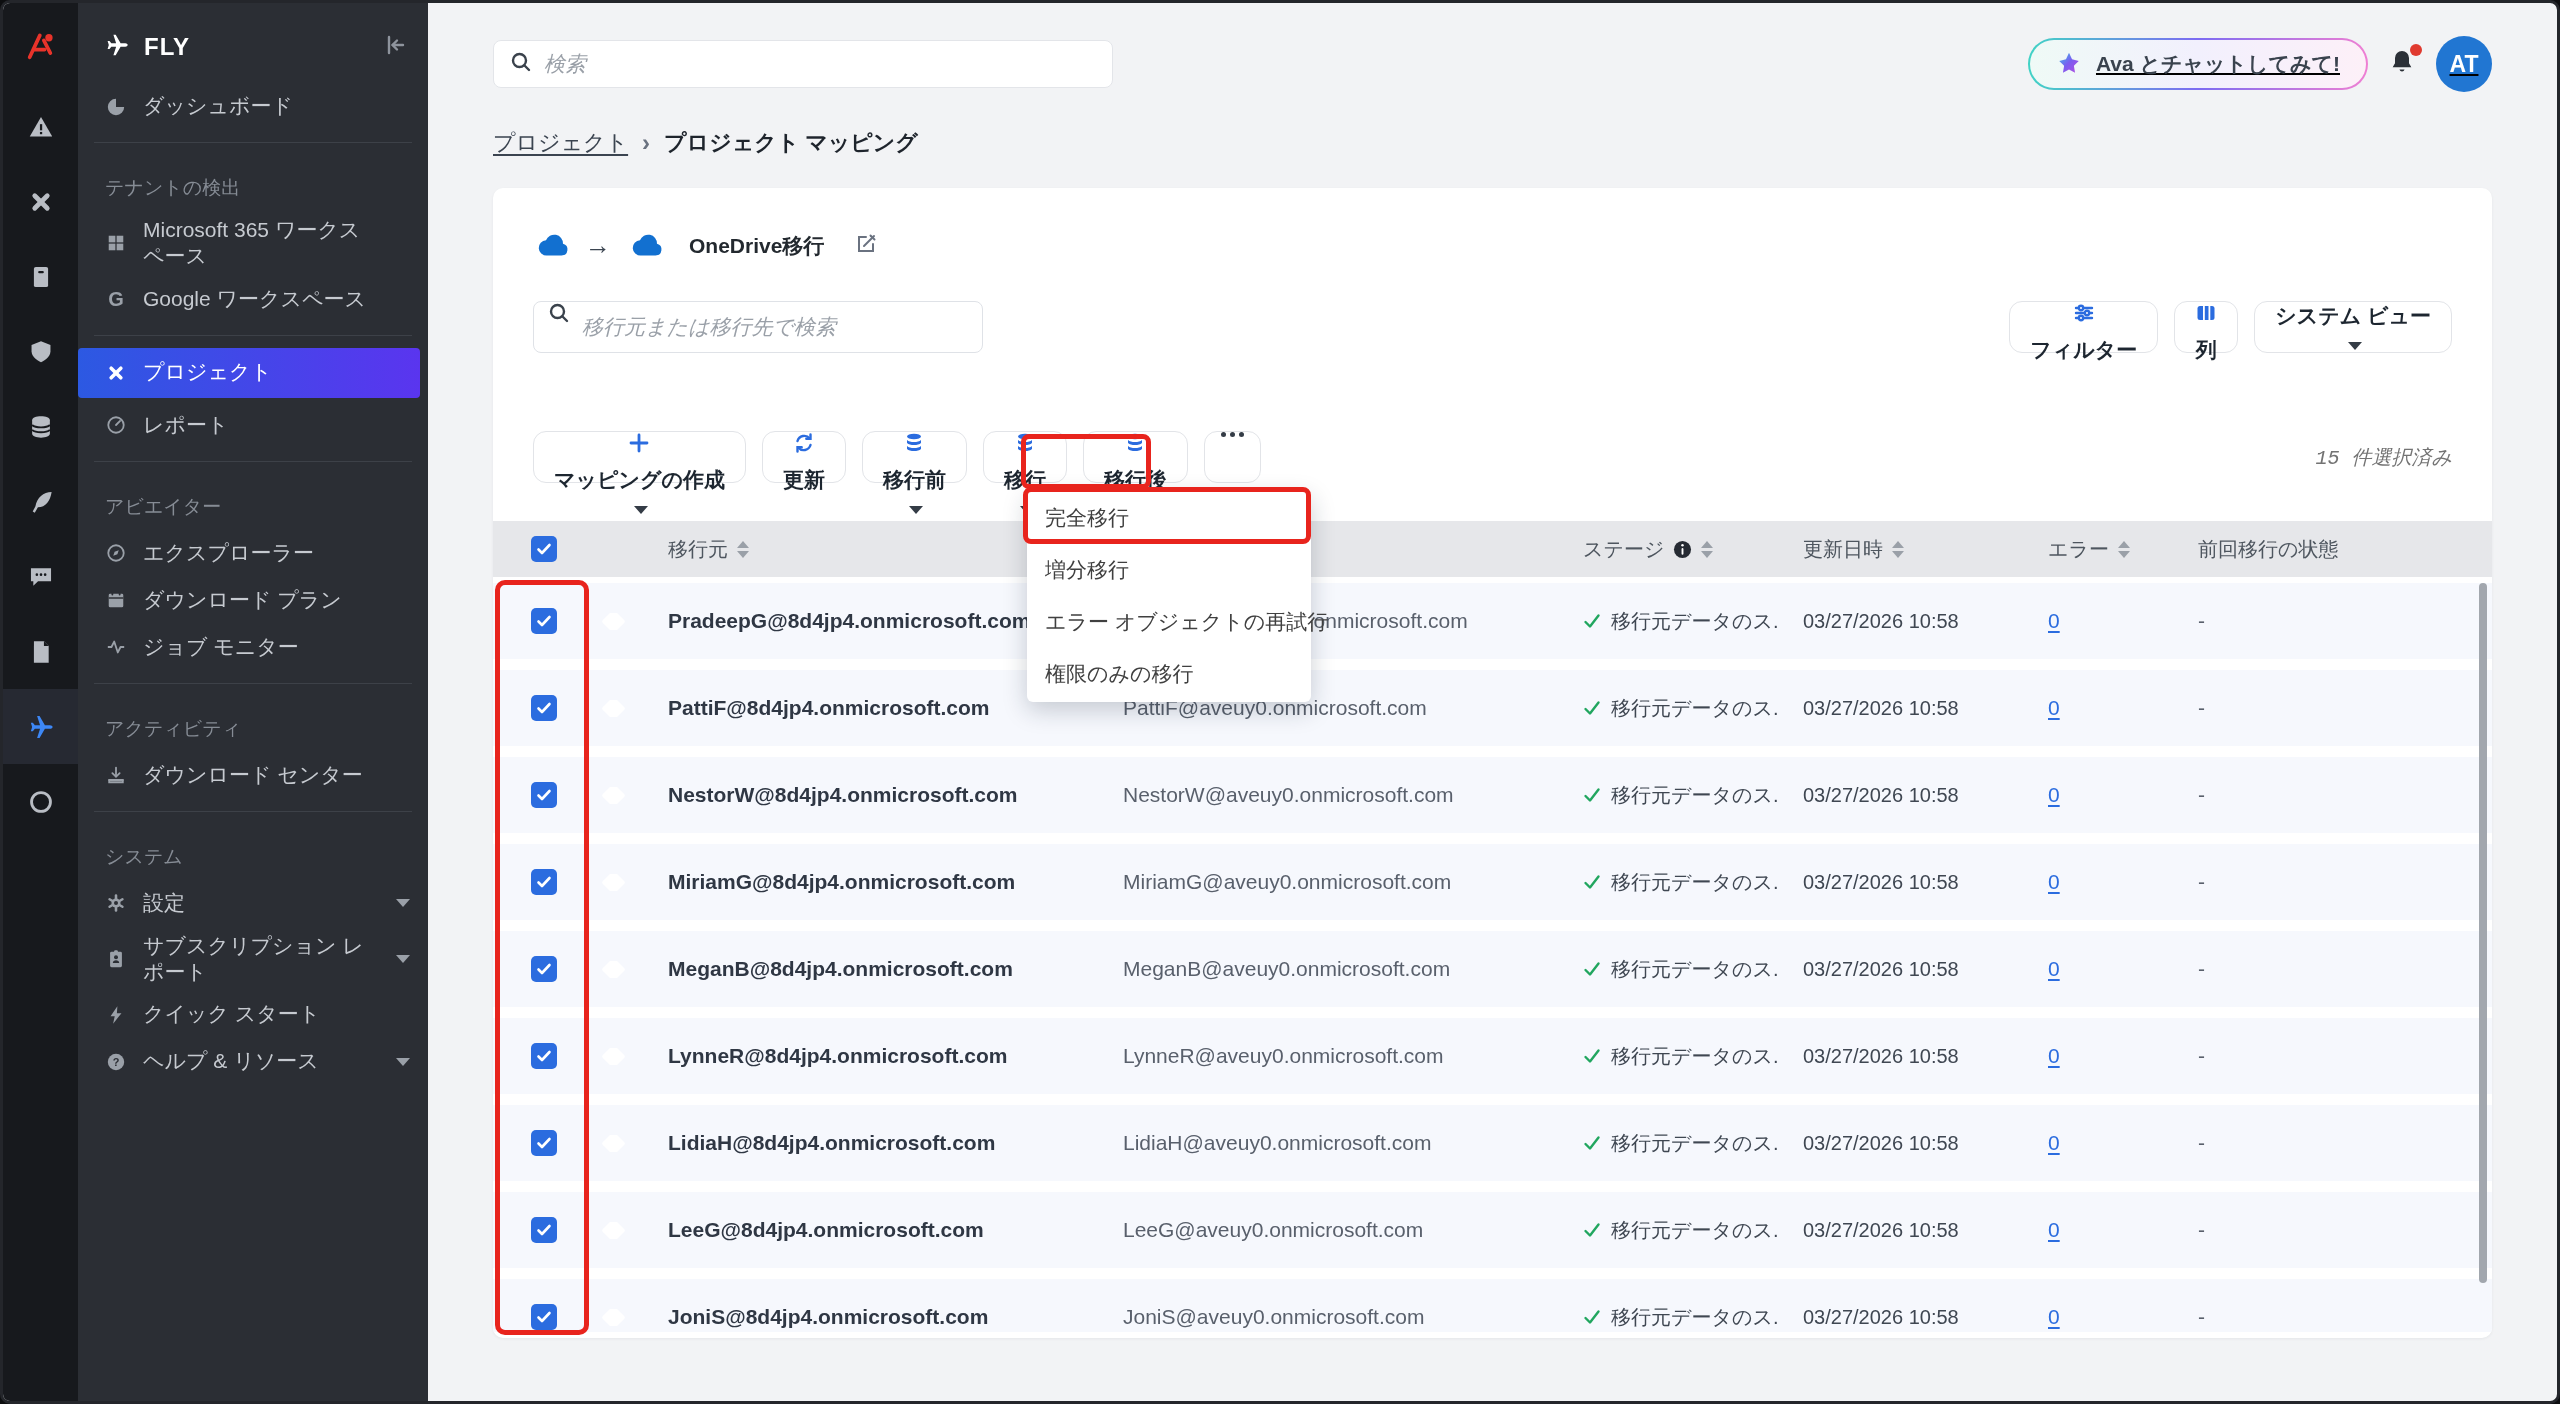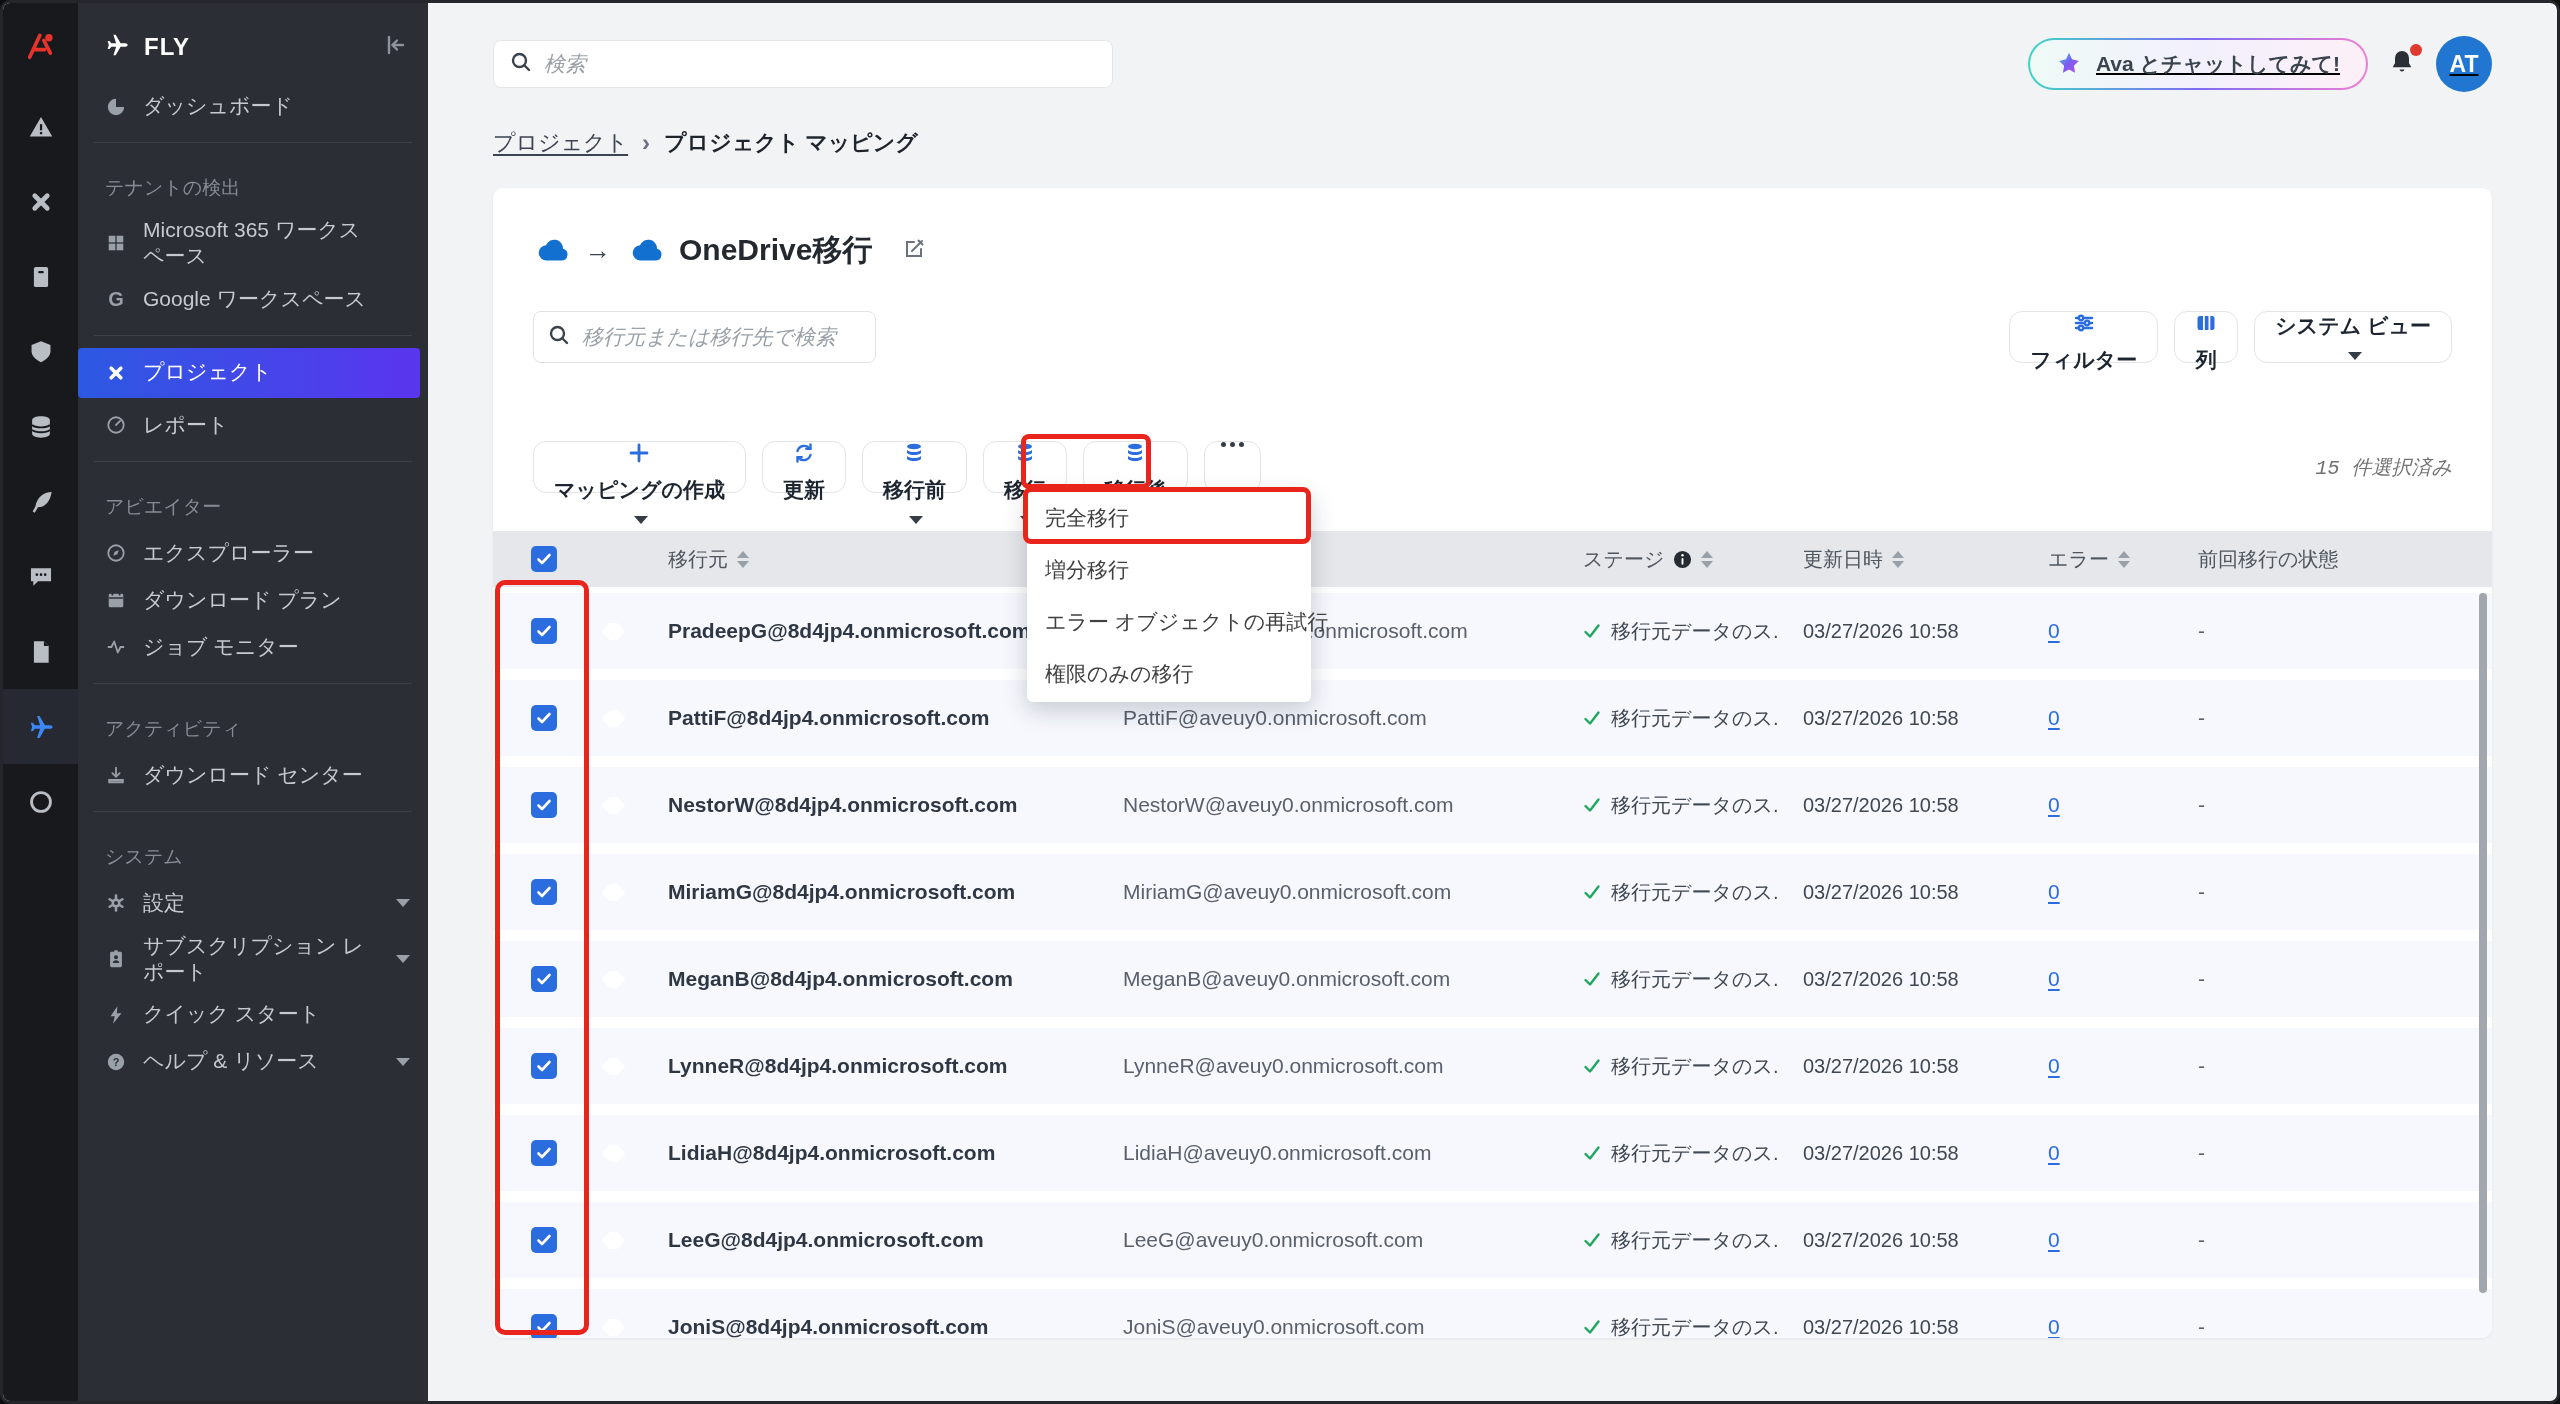--- a/index.html
+++ b/index.html
@@ -58,27 +58,27 @@
   .breadcrumb .parent { color:#3b4450; text-decoration:underline; text-underline-offset:4px; cursor:pointer; }
   .breadcrumb .sep { color:#6a7280; font-size:24px; font-weight:bold; }
   .breadcrumb .current { color:#1e242c; font-weight:bold; }
 
   
   .card { position:relative; margin-top:30px; background:#fff; border-radius:10px; height:1150px;
           box-shadow:0 1px 3px rgba(20,30,50,.06); overflow:hidden; }
   .title-row { display:flex; align-items:center; gap:16px; padding:42px 40px 0 40px; }
   .title-row .arrow { font-size:26px; color:#3b4450; }
   .title-row .cloud svg { width:36px; height:26px; display:block; }
-  .page-title { font-size:30px; font-weight:bold; color:#23292f; }
+  .page-title { font-size:21px; font-weight:bold; color:#23292f; margin-left:10px; }
   .edit-btn { margin-left:14px; color:#6a7280; cursor:pointer; }
   .edit-btn svg { width:24px; height:24px; }
 
   .filter-row { display:flex; align-items:center; margin-top:40px; padding:0 40px; }
-  .t-search { width:343px; height:52px; border:1px solid #dfe2e7; border-radius:8px; display:flex;
-              align-items:center; gap:12px; padding:0 14px; background:#fff; color:#6a7280; }
+  .t-search { width:450px; height:52px; border:1px solid #dfe2e7; border-radius:8px; display:flex;
+              gap:12px; padding:0 14px; background:#fff; color:#6a7280; }
   .t-search input { border:none; outline:none; flex:1; font-size:21px; font-style:italic; color:#3a424c;
                     font-family:inherit; background:transparent; }
   .t-search input::placeholder { color:#9aa0a8; }
   .view-btns { margin-left:auto; display:flex; gap:16px; }
   .btn { display:flex; align-items:center; gap:12px; height:52px; padding:0 20px; background:#fff;
          border:1px solid #e2e4e8; border-radius:13px; font-size:21px; font-weight:bold; color:#1d2630;
          cursor:pointer; white-space:nowrap;flex-direction:column; }
   .btn .bic { color:#2b6cdf; display:flex; }
   .btn .bic svg { width:22px; height:22px; }
   .caret { width:0; height:0; border-left:7px solid transparent; border-right:7px solid transparent;

